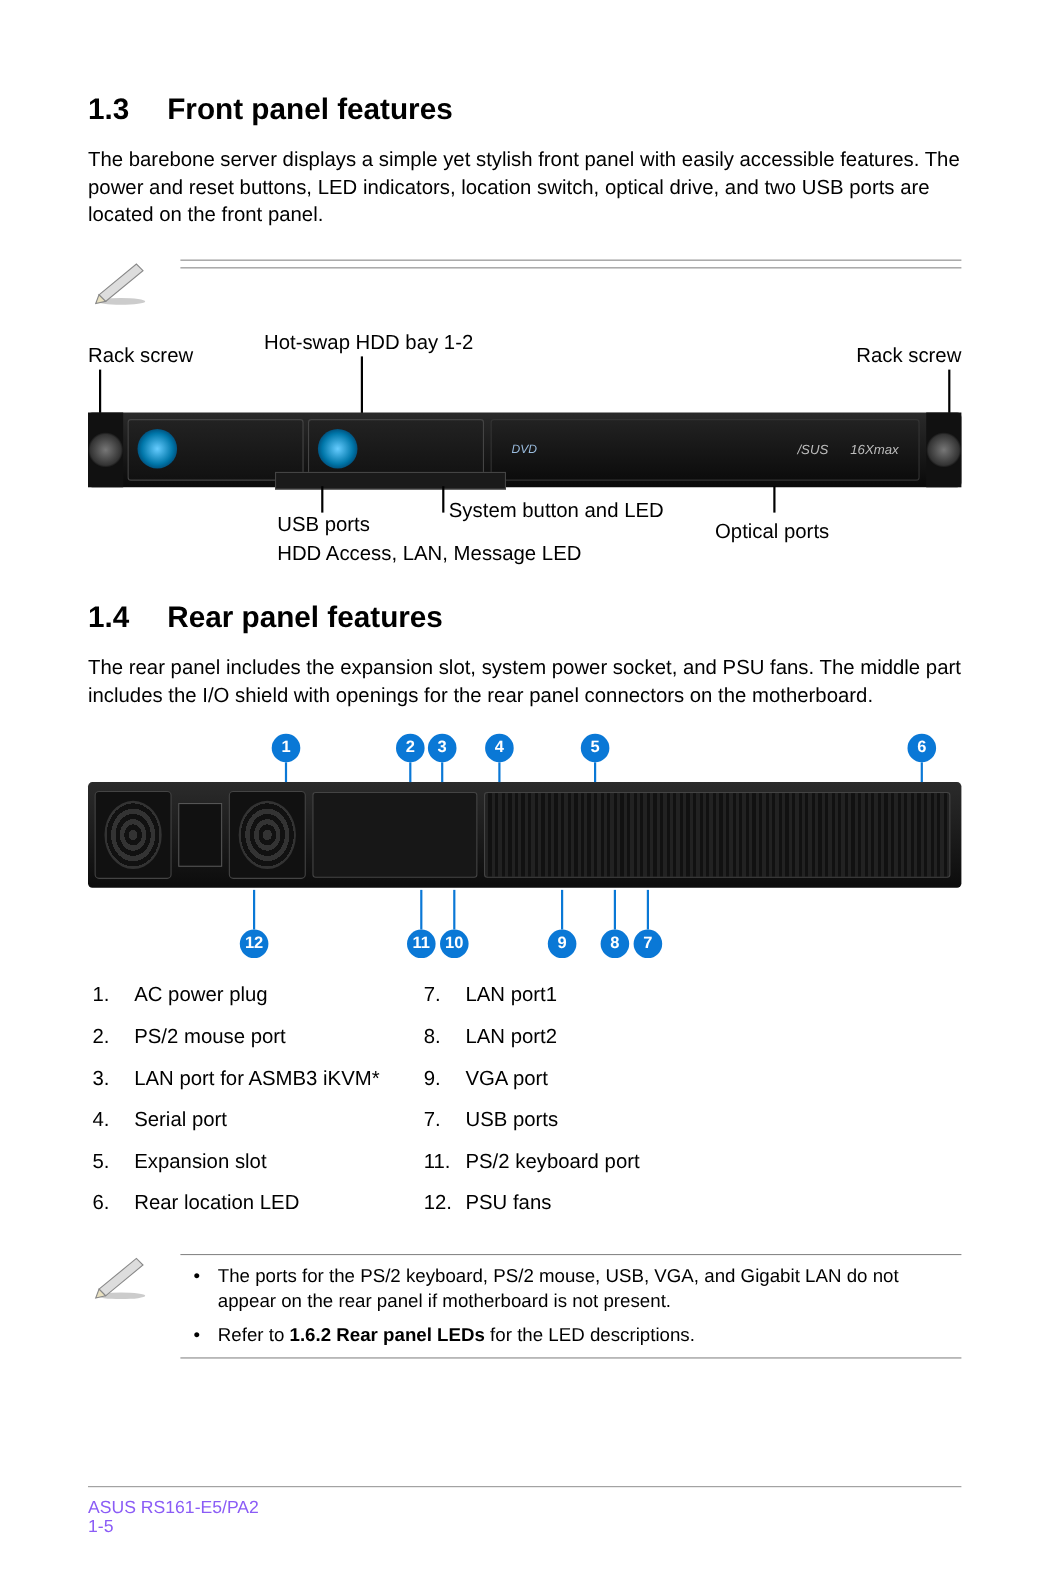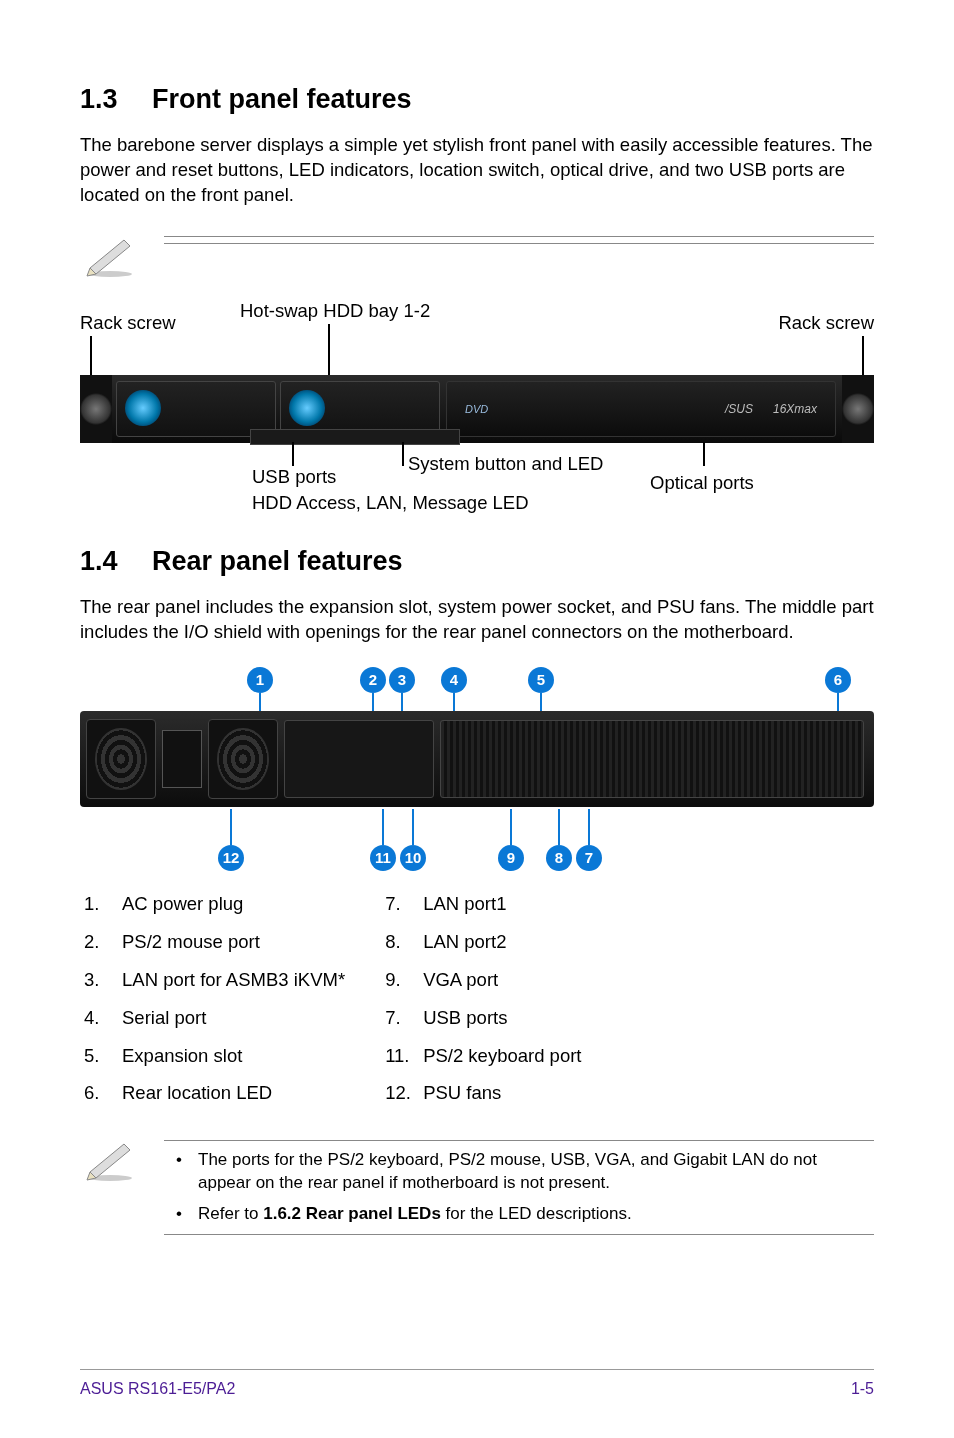--- a/index.html
+++ b/index.html
@@ -112,21 +112,21 @@
   
   .port-list { display:flex; gap:40px; margin: 10px 0 22px 4px; }
   .port-col { flex:0 0 auto; }
   .port-row { display:flex; font-size:18.5px; line-height:2.05; }
   .port-row .n { width:38px; }
 
   .footer {
     position:absolute; left:80px; right:80px; bottom:40px;
     border-top:1px solid #999; padding-top:10px;
     display:flex; justify-content:space-between;
-    font-size:16px; color:#4c1d95;
+    font-size:16px; color:#8b5cf6;flex-direction:column;
   }
 </style>
 </head>
 <body>
 
 <h2 class="section-heading">
   <span class="num">1.3</span><span>Front panel features</span>
 </h2>
 
 <p class="body-text">The barebone server displays a simple yet stylish front panel with easily accessible features. The power and reset buttons, LED indicators, location switch, optical drive, and two USB ports are located on the front panel.</p>

